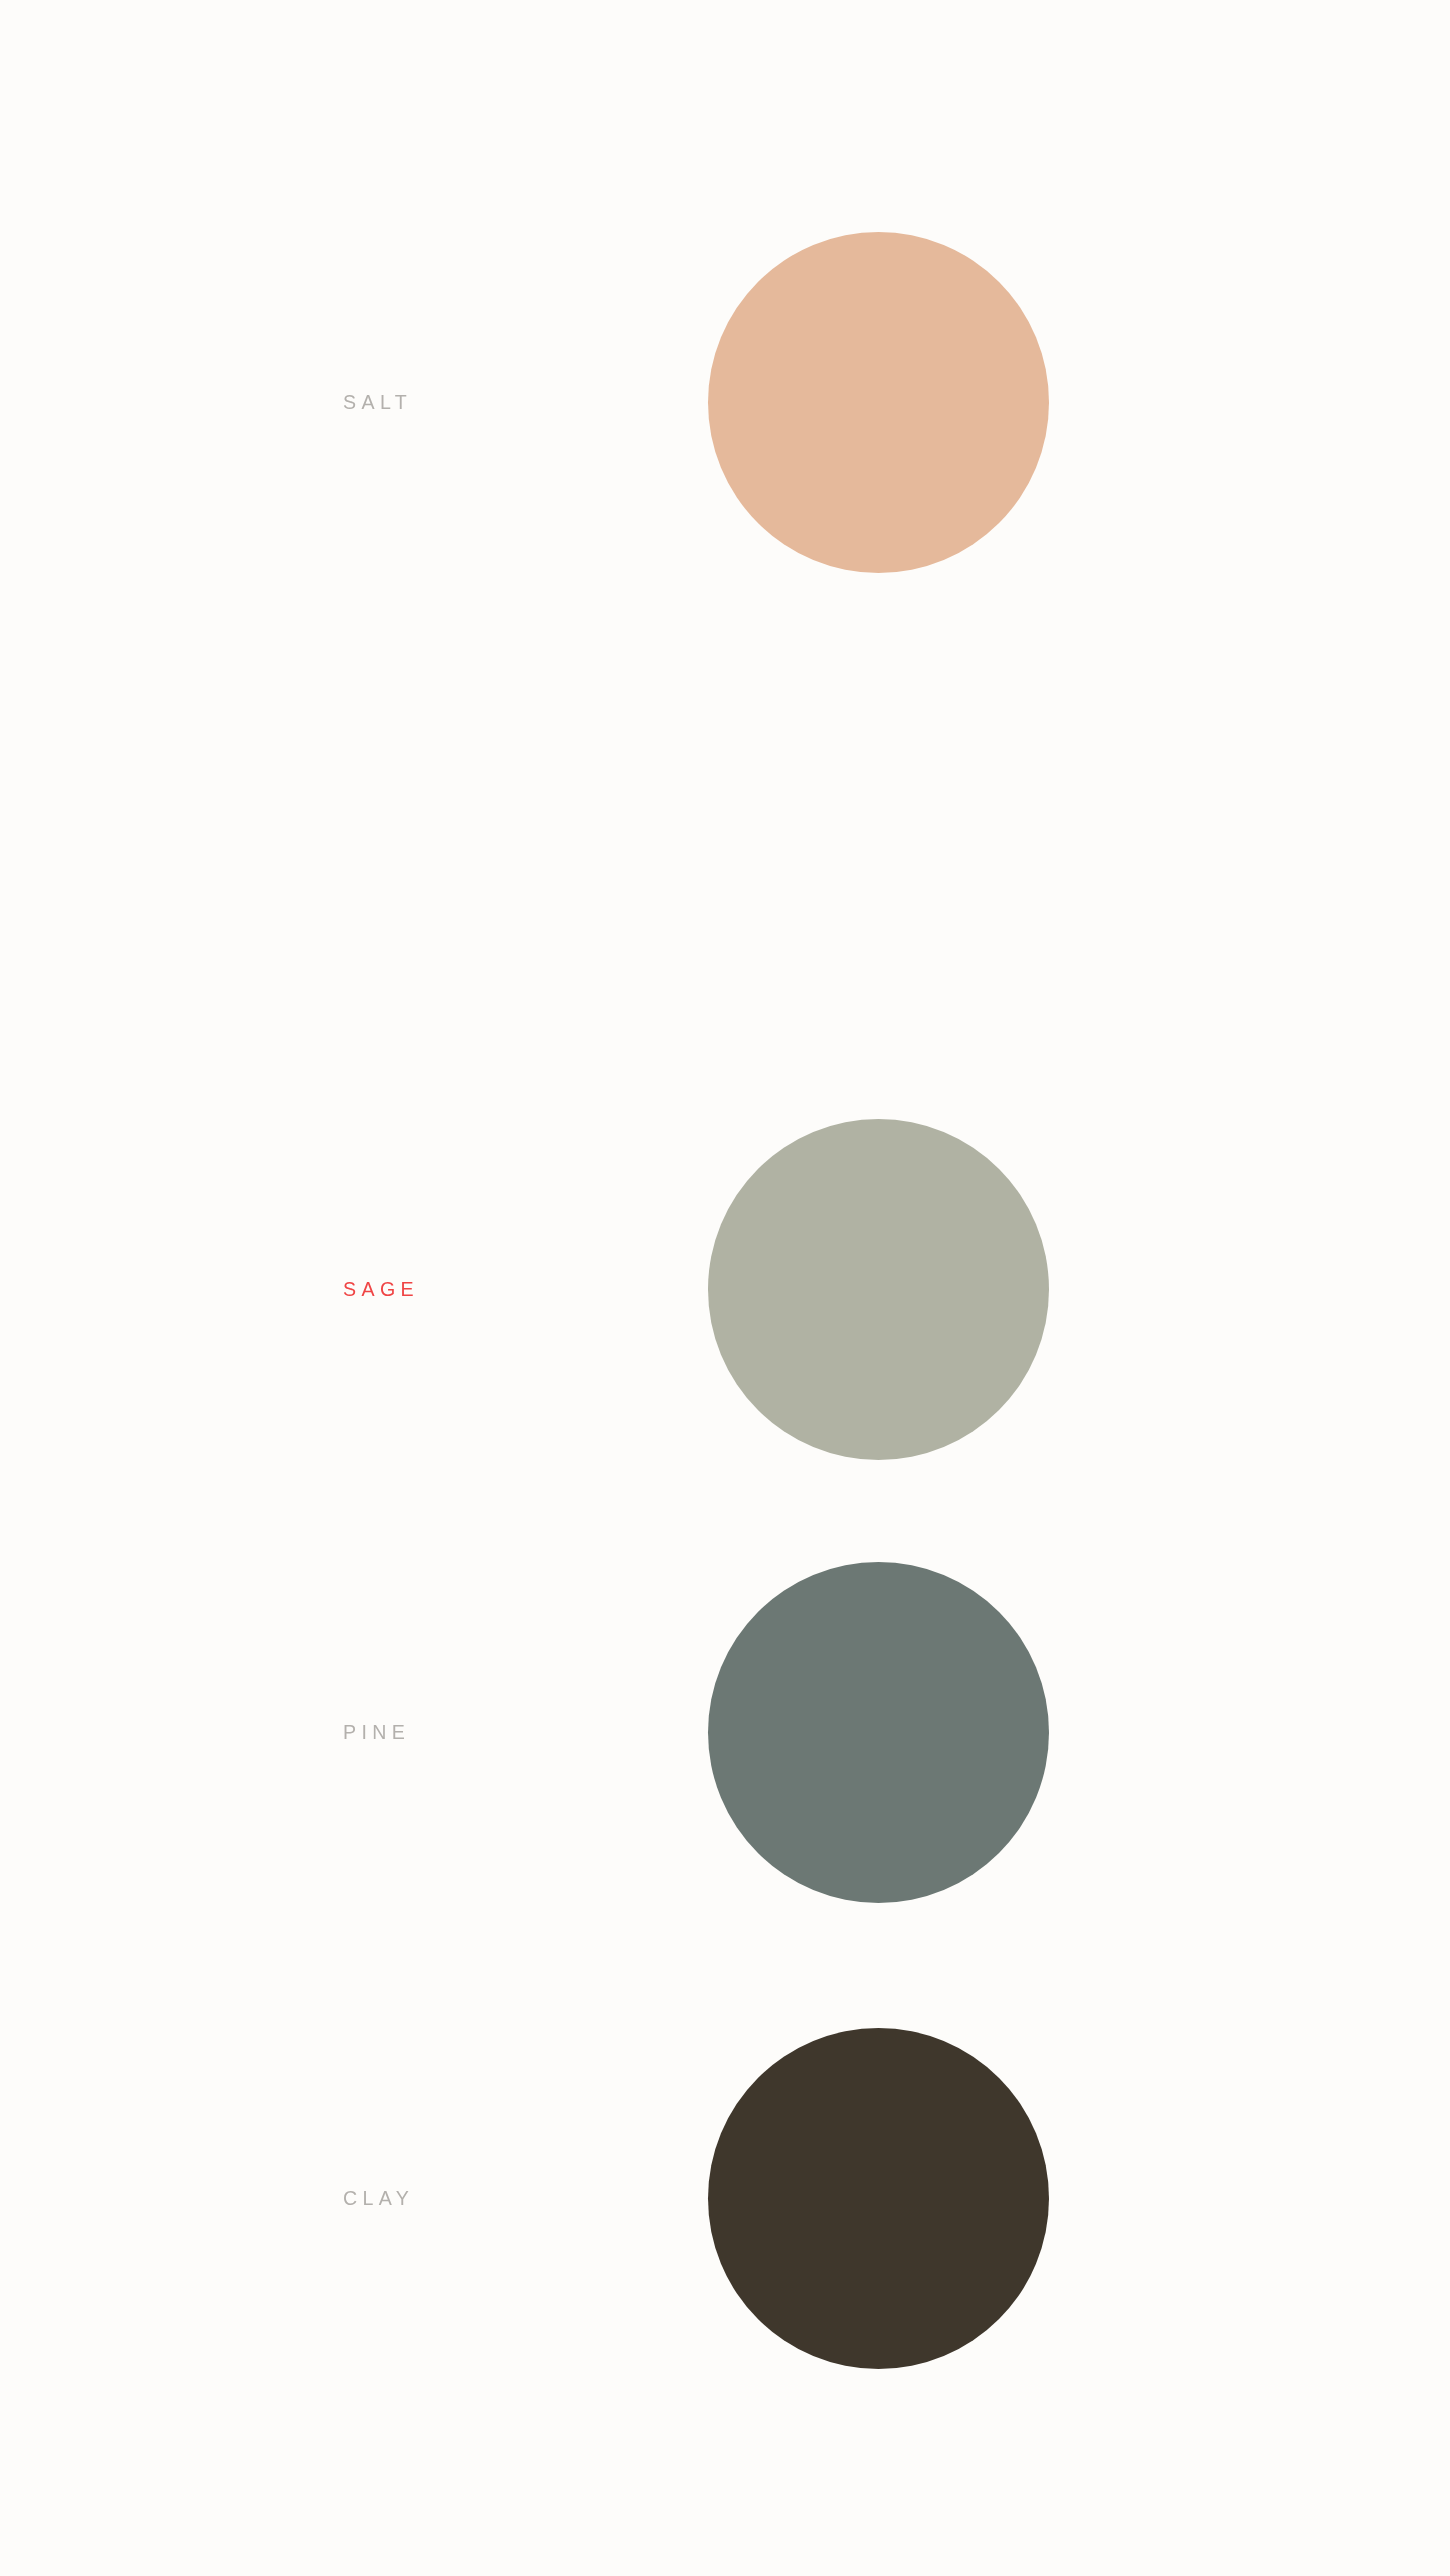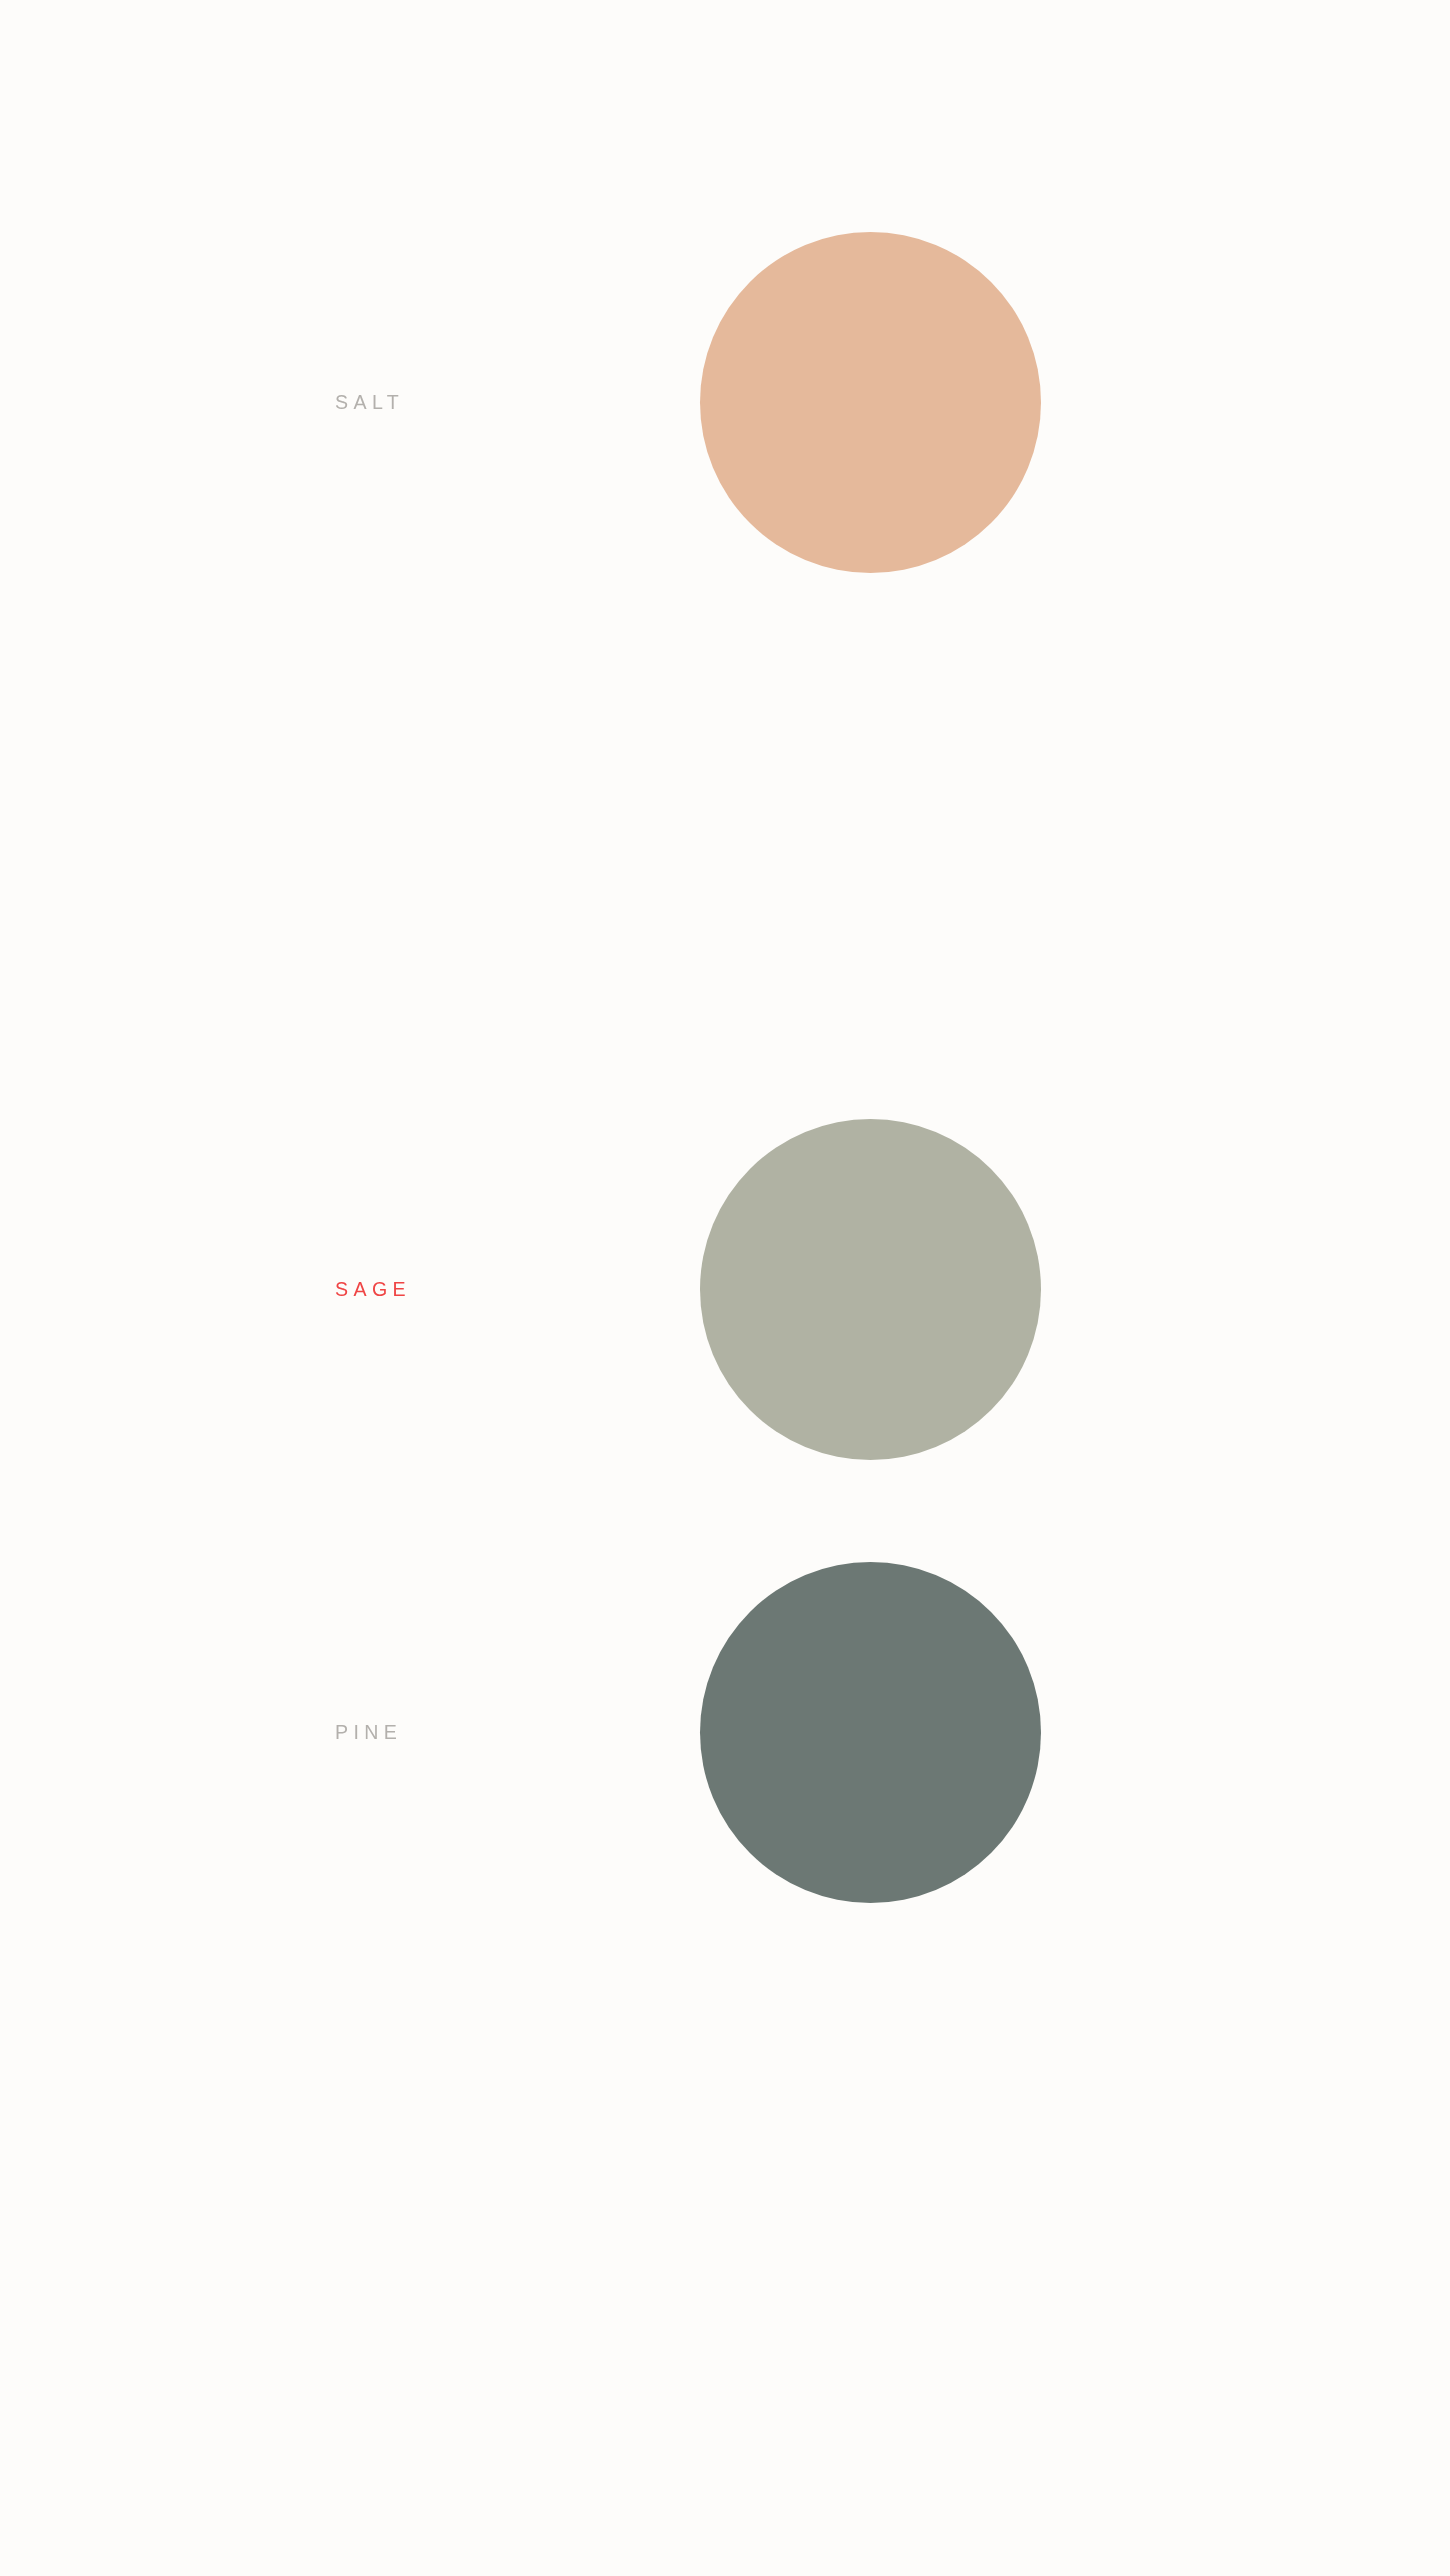--- a/index.html
+++ b/index.html
@@ -20,21 +20,21 @@
     position: relative;
     width: 1451px;
     height: 2576px;
     background: #fdfcfa;
     box-sizing: border-box;
   }
 
   
   .swatch-row {
     position: absolute;
-    left: 0;
+    left: 8px;
     width: 1307px;
     height: 341px;
     display: flex;
     flex-direction: row;
     align-items: center;
   }
 
   .swatch-label {
     position: absolute;
     left: 335px;
@@ -74,15 +74,19 @@
   <div class="swatch-row" style="top:1119px;">
     <span class="swatch-label" style="color: #ef4444;">SAGE</span>
     <span class="swatch-dot" style="background-color: rgb(176, 178, 163);"></span>
   </div>
 
   <div class="swatch-row" style="top:1562px;">
     <span class="swatch-label" style="color: rgb(179, 176, 172);">PINE</span>
     <span class="swatch-dot" style="background-color: rgb(108, 120, 116);"></span>
   </div>
 
+  <div class="swatch-row" style="top:2028px;">
+    <span class="swatch-label" style="color: rgb(179, 176, 172);">CLAY</span>
+    <span class="swatch-dot" style="background-color: rgb(63, 55, 44);"></span>
+  </div>
 
 </div>
 
 
 </body></html>

